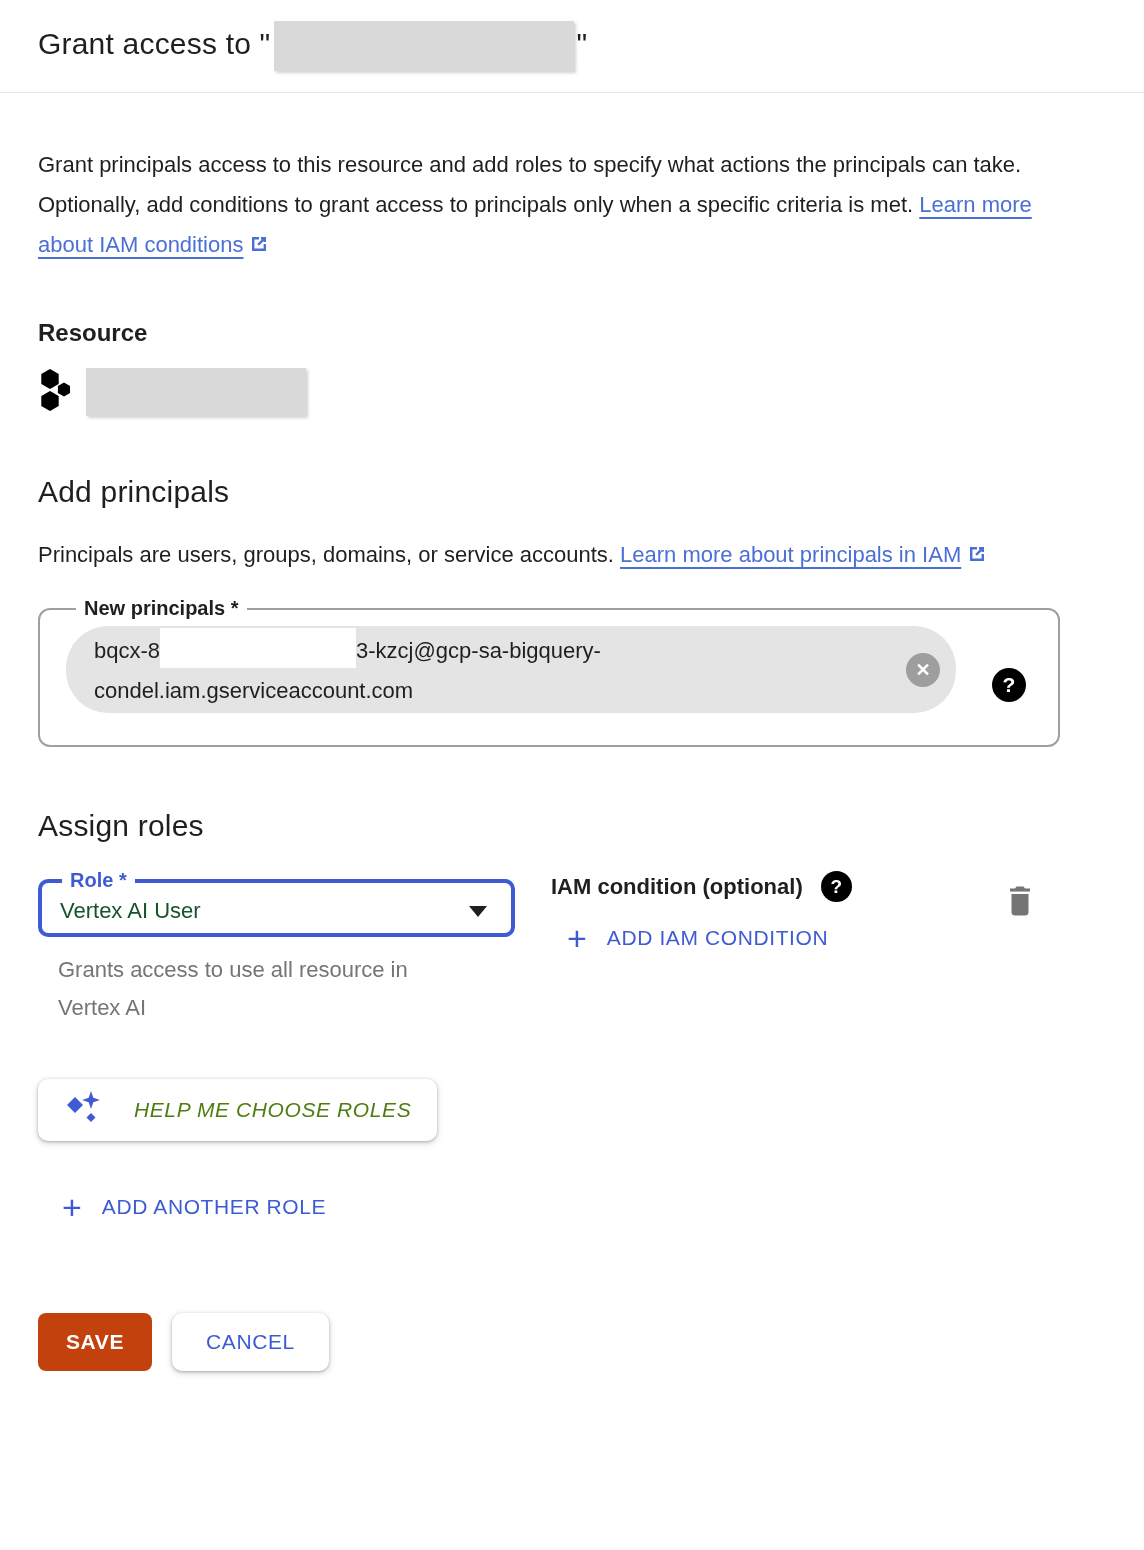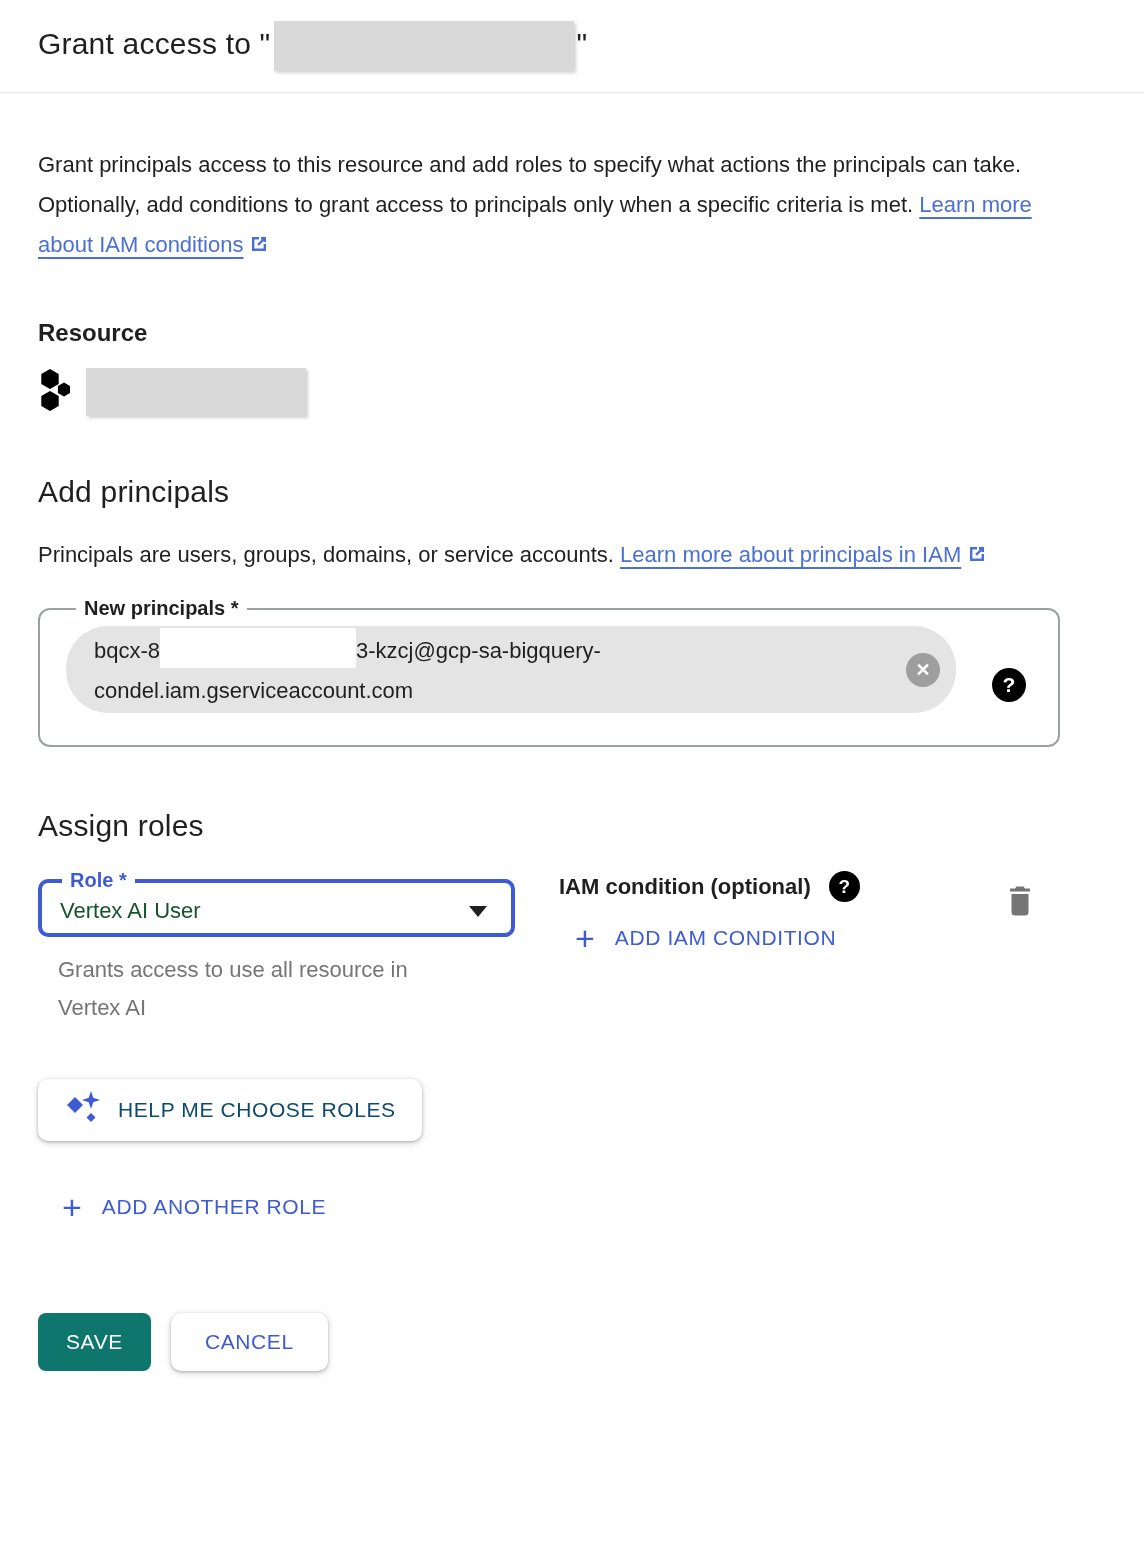--- a/index.html
+++ b/index.html
@@ -92,21 +92,21 @@
   }
   .help-badge {
     width: 34px; height: 34px; border-radius: 50%;
     background: #000000; color: #ffffff;
     display: flex; align-items: center; justify-content: center;
     font-size: 21px; font-weight: 700; cursor: pointer;
   }
   .chip-help { margin-left: 36px; margin-top: 30px; }
 
   
-  .roles-row { display: flex; margin-top: 26px; gap: 8px; }
+  .roles-row { display: flex; margin-top: 26px; }
   .role-col { width: 477px; }
   fieldset.role-field {
     width: 477px; height: 68px;
     border: 4px solid #3e5bd3; border-radius: 10px;
     padding: 0 18px 0 18px;
   }
   fieldset.role-field legend {
     margin-left: 2px; padding: 0 8px;
     font-size: 20px; font-weight: 700; color: #3e5bd3;
   }
@@ -135,36 +135,37 @@
   .add-link-label {
     margin-left: 20px;
     font-size: 21px; font-weight: 500; letter-spacing: .6px; color: #3e5bd3;
   }
   .trash-col { margin-left: auto; padding-top: 16px; padding-right: 10px; }
   .trash-button { cursor: pointer; background: none; border: none; }
 
   
   .help-roles-button {
     margin-top: 52px; margin-left: 0;
-    display: inline-flex; align-items: center; gap: 16px;
+    display: inline-flex; align-items: center; gap: 32px;
     height: 62px; padding: 0 26px;
     background: #ffffff; border: none; border-radius: 10px;
     box-shadow: 0 1px 3px rgba(0,0,0,.25), 0 2px 6px 1px rgba(0,0,0,.12);
-    color: #0c4a6e; font-family: inherit;
+    color: #4d7c0f; font-family: inherit;
     font-size: 21px; font-weight: 500; letter-spacing: .6px;
     cursor: pointer;
+    font-style: italic;
   }
   .add-another-row { margin-top: 52px; margin-left: 24px; }
 
   .footer { display: flex; align-items: center; margin-top: 92px; }
   .save-button {
     height: 58px; padding: 16px 28px;
-    background: #0f766e; color: #ffffff;
+    background: #c2410c; color: #ffffff;
     border: none; border-radius: 8px;
-    font-family: inherit; font-size: 21px; font-weight: 400; letter-spacing: .6px;
+    font-family: inherit; font-size: 21px; font-weight: 700; letter-spacing: .6px;
     cursor: pointer;
   }
   .cancel-button {
     margin-left: 20px;
     height: 58px; padding: 0 34px;
     background: #ffffff; color: #3e5bd3;
     border: none; border-radius: 10px;
     box-shadow: 0 1px 3px rgba(0,0,0,.25), 0 2px 6px 1px rgba(0,0,0,.12);
     font-family: inherit; font-size: 21px; font-weight: 500; letter-spacing: .6px;
     cursor: pointer;

